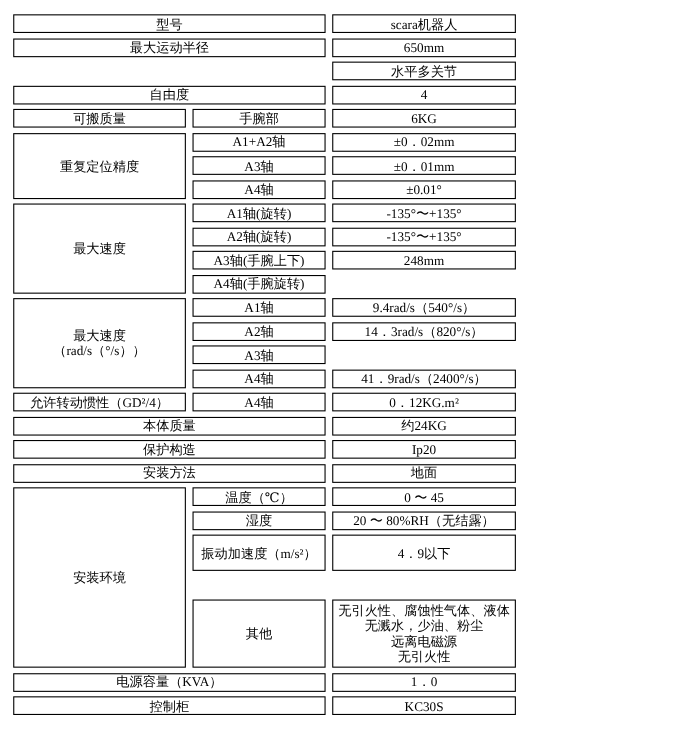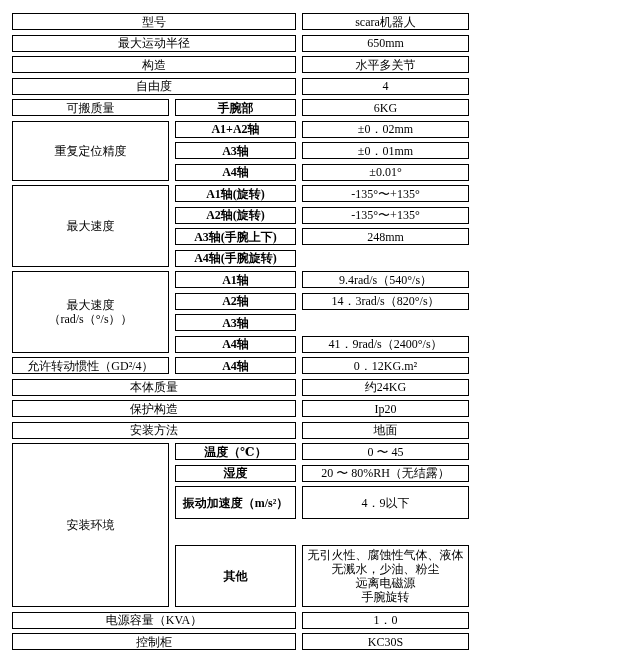--- a/index.html
+++ b/index.html
@@ -35,35 +35,34 @@
     justify-content: center;
     text-align: center;
     font-size: 12px;
     line-height: 14px;
     padding: 0 2px;
     white-space: nowrap;
     overflow: hidden;
   }
   .span2 { grid-column: 1 / 3; }
   .c1 { grid-column: 1; }
-  .c2 { grid-column: 2; font-weight: bold; }
+  .c2 { grid-column: 2; }
   .c3 { grid-column: 3; }
 </style>
 </head>
 <body>
 
 <div class="spec-table">
 
   <div class="cell span2" style="grid-row:1">型号</div>
   <div class="cell c3" style="grid-row:1">scara机器人</div>
 
   <div class="cell span2" style="grid-row:2">最大运动半径</div>
   <div class="cell c3" style="grid-row:2">650mm</div>
 
-  <div class="cell span2" style="grid-row:3">构造</div>
   <div class="cell c3" style="grid-row:3">水平多关节</div>
 
   <div class="cell span2" style="grid-row:4">自由度</div>
   <div class="cell c3" style="grid-row:4">4</div>
 
   <div class="cell c1" style="grid-row:5">可搬质量</div>
   <div class="cell c2" style="grid-row:5">手腕部</div>
   <div class="cell c3" style="grid-row:5">6KG</div>
 
   <div class="cell c1" style="grid-row:6 / span 3">重复定位精度</div>
@@ -113,21 +112,21 @@
   <div class="cell c3" style="grid-row:21">0 〜 45</div>
   <div class="cell c2" style="grid-row:22">湿度</div>
   <div class="cell c3" style="grid-row:22">20 〜 80%RH（无结露）</div>
   <div class="cell c2" style="grid-row:23">振动加速度（m/s²）</div>
   <div class="cell c3" style="grid-row:23">4．9以下</div>
   <div class="cell c2" style="grid-row:25">其他</div>
   <div class="cell c3" style="grid-row:25">
     <div>无引火性、腐蚀性气体、液体</div>
     <div>无溅水，少油、粉尘</div>
     <div>远离电磁源</div>
-    <div>手腕旋转</div>
+    <div>无引火性</div>
   </div>
 
   <div class="cell span2" style="grid-row:26">电源容量（KVA）</div>
   <div class="cell c3" style="grid-row:26">1．0</div>
 
   <div class="cell span2" style="grid-row:27">控制柜</div>
   <div class="cell c3" style="grid-row:27">KC30S</div>
 
 </div>
 

